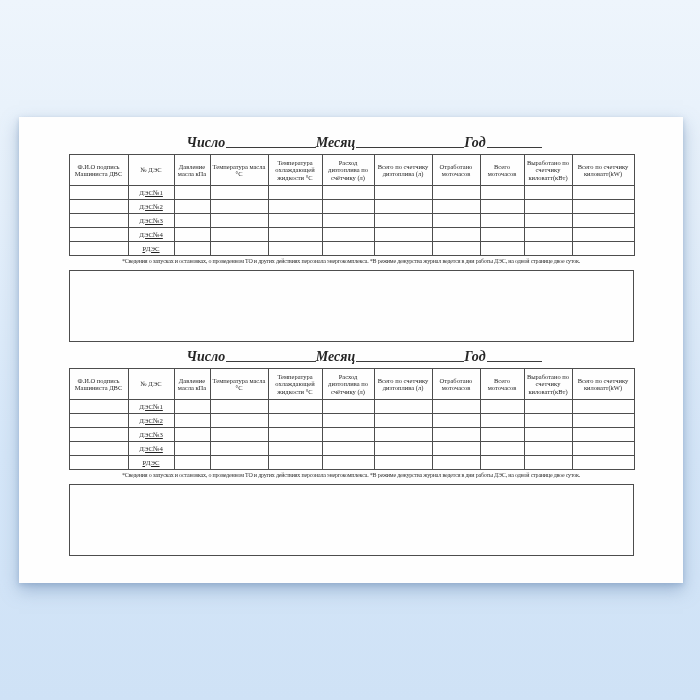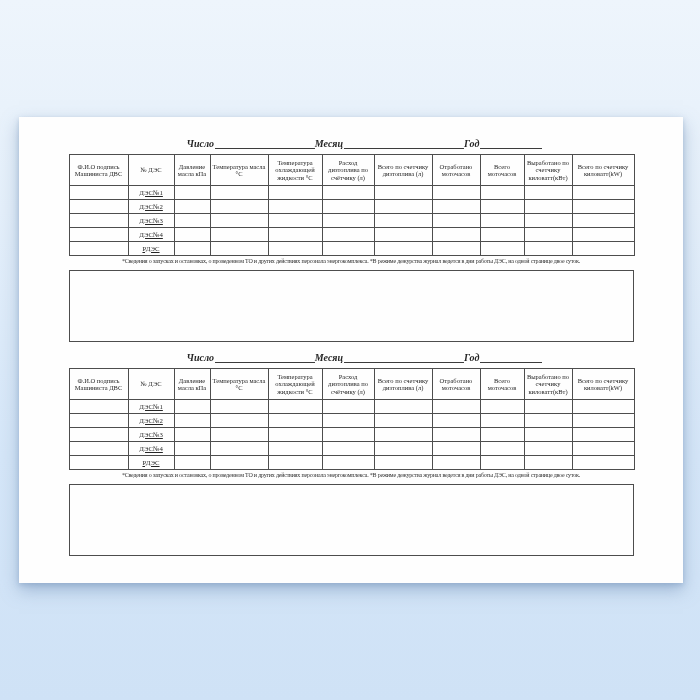--- a/index.html
+++ b/index.html
@@ -16,22 +16,22 @@
     background: #fefefe;
     box-shadow: 0 7px 16px rgba(110,140,180,0.50), 0 2px 5px rgba(110,140,180,0.35);
     box-sizing: border-box; padding-top: 20px;
     color: #262626;
   }
   .form-section { width: 565px; margin: 0 auto; }
   .form-section + .form-section { margin-top: 9px; }
 
   .title-line {
     margin-left: 118px; width: 355px; height: 12px;
-    display: flex; align-items: center;
-    font-weight: bold; font-style: italic; font-size: 10px; line-height: 11px;
+    display: flex; align-items: flex-start;
+    font-weight: bold; font-style: italic; font-size: 14px; line-height: 11px;
     white-space: nowrap;
   }
   .title-label { padding-right: 1px; }
   .blank-line { border-bottom: 1px solid #3c3c3c; height: 10px; }
 
   table.log-table {
     border-collapse: collapse; table-layout: fixed;
     width: 565px; margin-top: 5px;
   }
   .log-table th, .log-table td {

